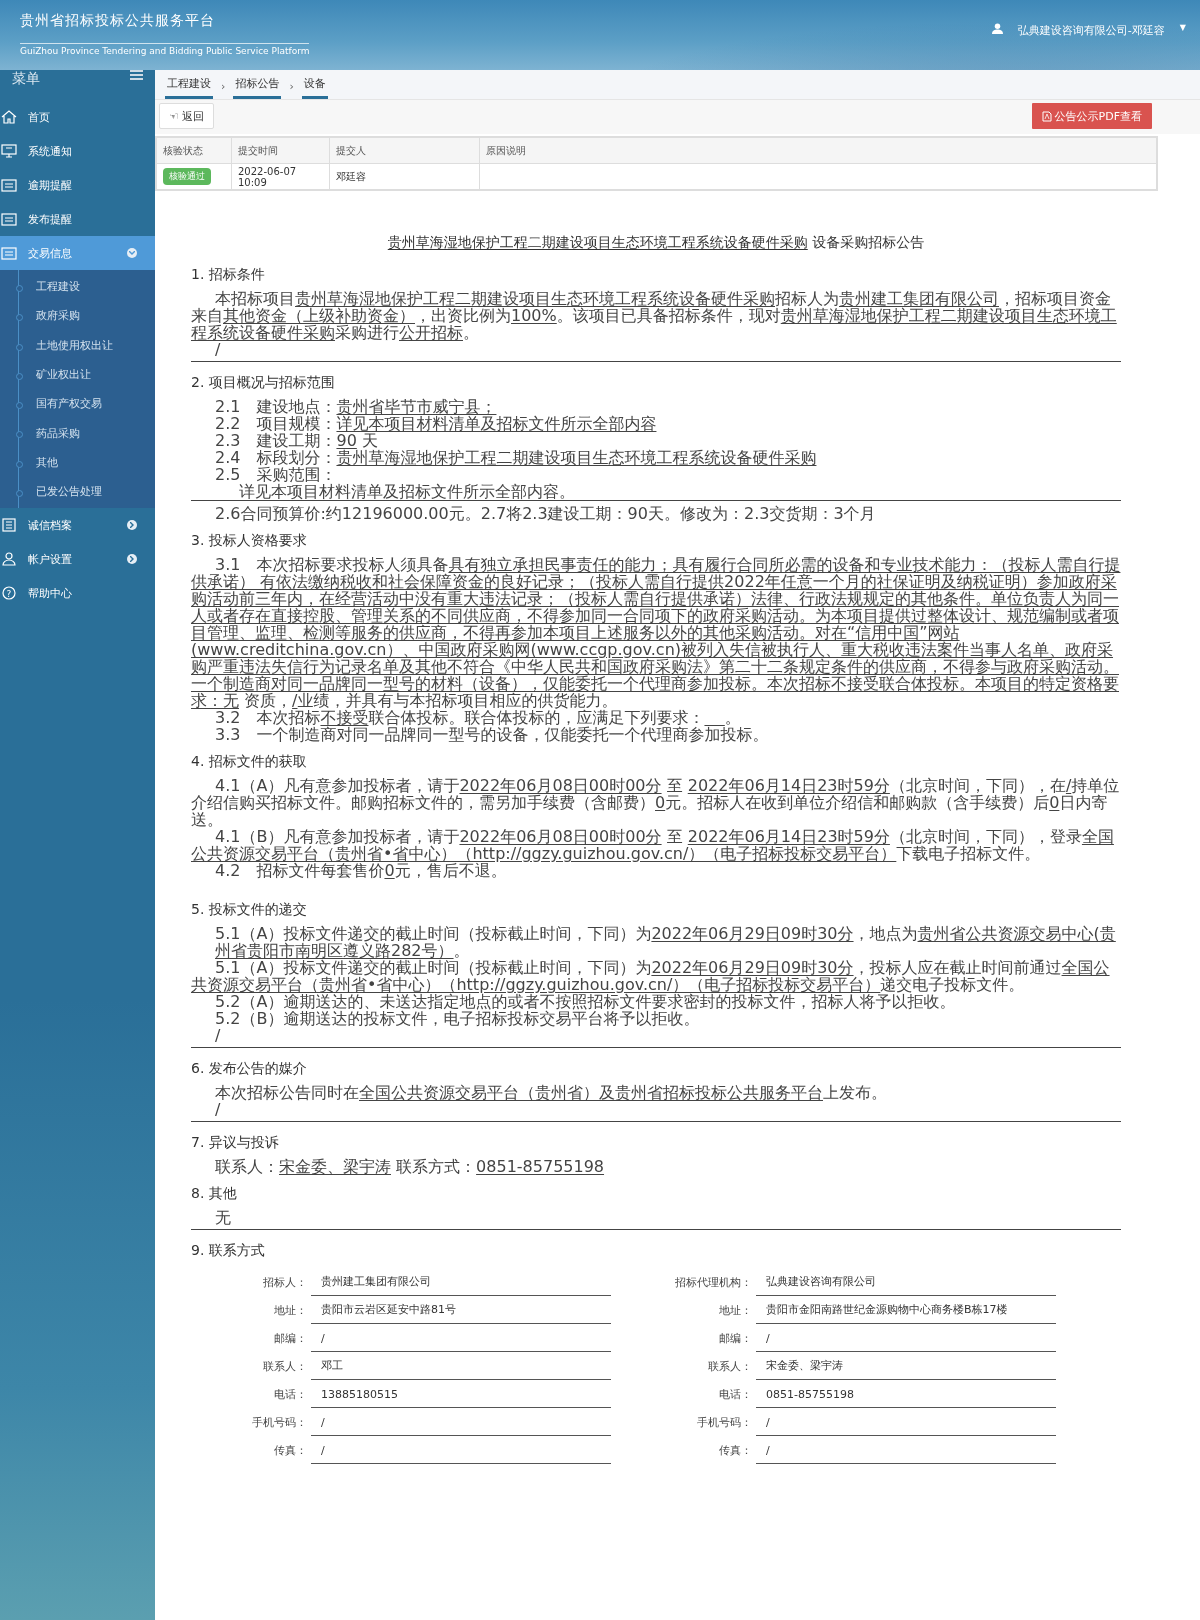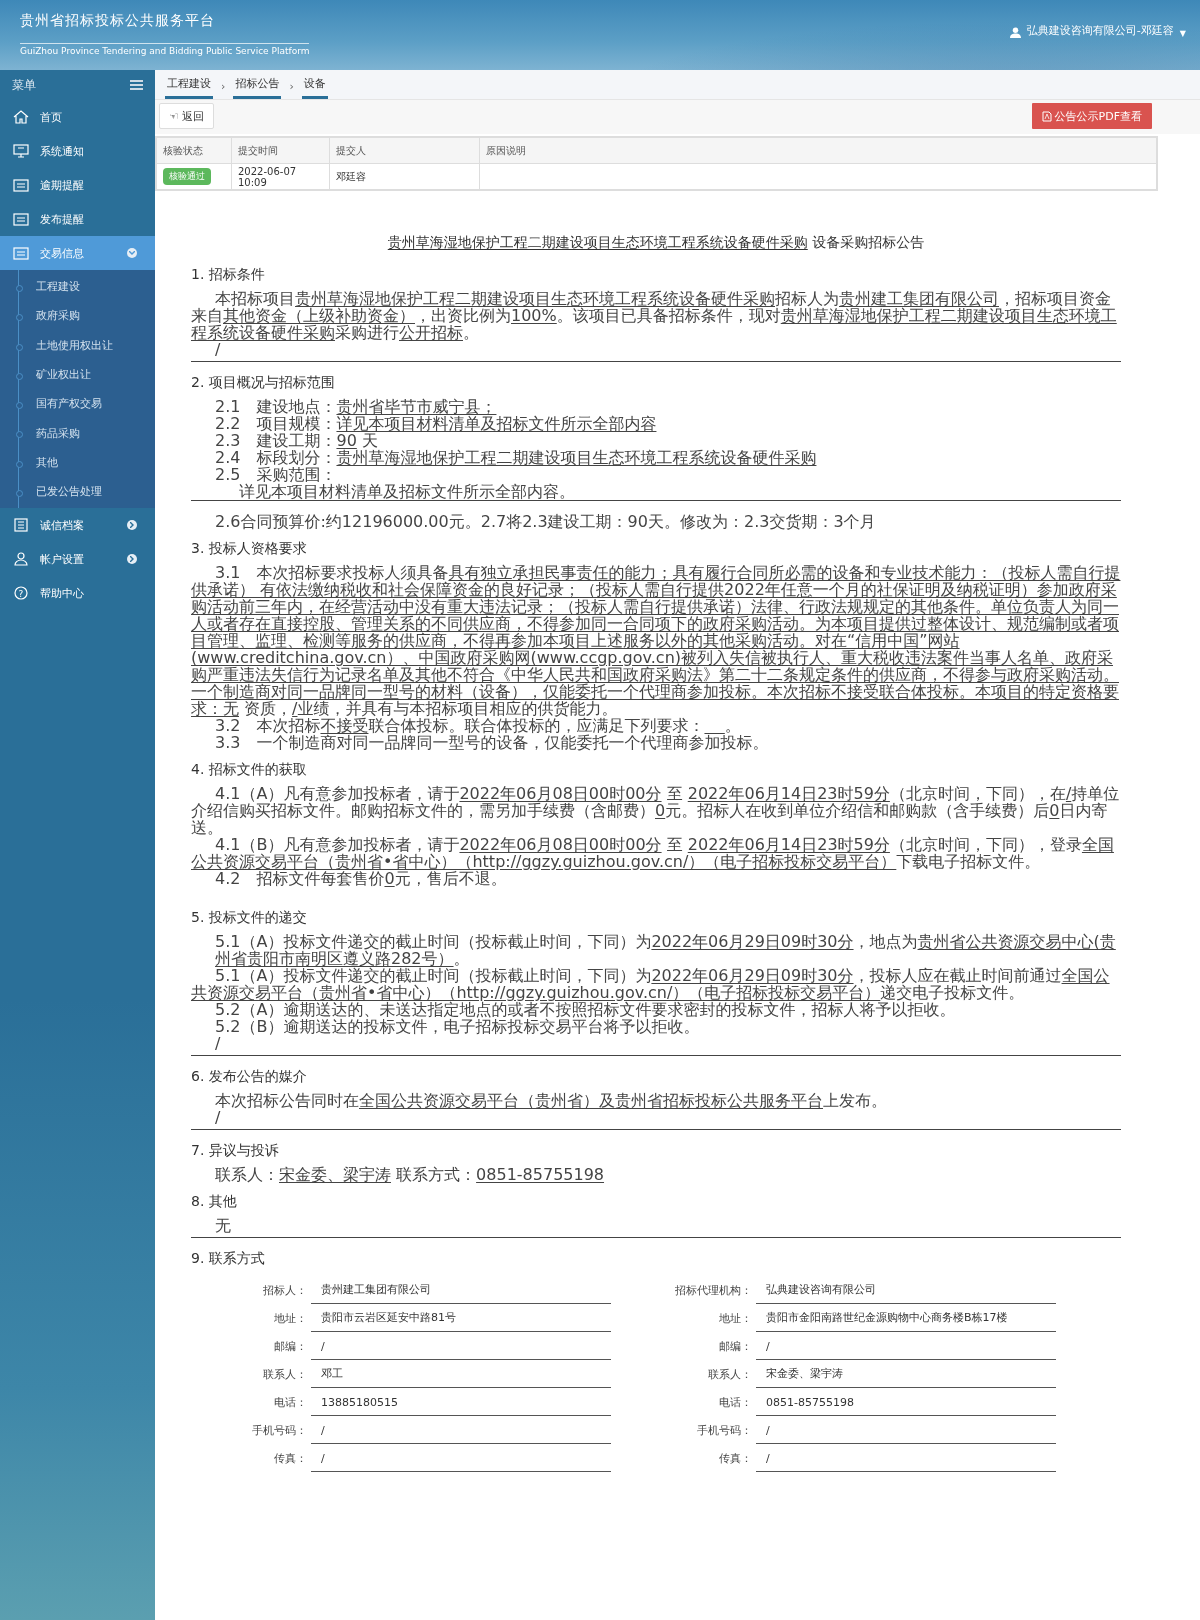--- a/index.html
+++ b/index.html
@@ -1,24 +1,24 @@
 <!DOCTYPE html>
 <html><head>
 <meta charset="utf-8">
 <style>
 *{box-sizing:border-box;margin:0;padding:0}
 body{width:1200px;height:1620px;overflow:hidden;font-family:"DejaVu Sans","Liberation Sans",sans-serif;font-size:12px;color:#333;background:#fff;position:relative}
 .header{position:absolute;left:0;top:0;width:1200px;height:70px;background:linear-gradient(180deg,#3e88b8 0%,#5c9fc6 60%,#7eb3d2 100%);overflow:hidden}
 .header:after{content:"";position:absolute;left:600px;top:20px;width:700px;height:80px;background:radial-gradient(ellipse at 60% 100%,rgba(40,100,150,.35),transparent 70%)}
 .logo-title{position:absolute;left:20px;top:12px;color:#fff;font-size:14px;font-weight:normal;letter-spacing:1px}
 .logo-sub{position:absolute;left:20px;top:43px;color:#fff;font-size:9px;border-top:1px solid rgba(255,255,255,.7);padding-top:2px}
-.user{position:absolute;right:14px;top:23px;color:#fff;font-size:11px;display:flex;align-items:flex-end;gap:6px;z-index:2;cursor:pointer}
+.user{position:absolute;right:14px;top:23px;color:#fff;font-size:11px;display:flex;align-items:flex-start;gap:15px;z-index:2;cursor:pointer}
 .sidebar{position:absolute;left:0;top:70px;width:155px;height:1550px;background:linear-gradient(180deg,#2a6f98 0%,#2a6f98 60%,#3d86a8 85%,#5b9fb0 100%)}
-.menu-head{height:30px;display:flex;align-items:center;justify-content:space-between;padding:0 12px;color:#dfeaf2;font-size:12px}
-.menu-item{height:34px;display:flex;align-items:center;padding-left:12px;color:#fff;font-size:11px;cursor:pointer;position:relative}
+.menu-head{height:30px;display:flex;justify-content:space-between;padding:0 12px;color:#dfeaf2;font-size:14px}
+.menu-item{height:34px;display:flex;align-items:center;color:#fff;font-size:11px;cursor:pointer;position:relative}
 .menu-item .ic{width:18px;height:14px;margin-right:10px;display:inline-flex;align-items:center;justify-content:center}
 .menu-item.active{background:#4f9ad8}
 .menu-item .arrow{position:absolute;right:18px;width:10px;height:10px;border-radius:50%;background:#e6eef5;display:flex;align-items:center;justify-content:center}
 .submenu{background:#2c5f90;position:relative;padding:2px 0}
 .submenu:before{content:"";position:absolute;left:18px;top:0;bottom:0;width:1px;background:#4b8fc6}
 .sub-item{height:29.3px;display:flex;align-items:center;padding-left:36px;color:#d5e3ef;font-size:11px;position:relative;cursor:pointer}
 .sub-item:before{content:"";position:absolute;left:16px;top:13px;width:5px;height:5px;border-radius:50%;border:1px solid #4b8fc6;background:#2c5f90}
 .main{position:absolute;left:155px;top:70px;width:1045px;height:1550px;background:#fff}
 .crumb{height:30px;background:#f4f6f9;display:flex;align-items:flex-end;padding-left:10px;border-bottom:1px solid #e5e5e5}
 .crumb span{font-size:11px;color:#333;padding:0 2px 5px}
@@ -226,21 +226,21 @@
     <div class="p ind">/</div>
     <div class="hr"></div>
 
     <div class="h">2. 项目概况与招标范围</div>
     <div class="p ind"><span>2.1　建设地点：</span><span class="u">贵州省毕节市威宁县；</span></div>
     <div class="p ind"><span>2.2　项目规模：</span><span class="u">详见本项目材料清单及招标文件所示全部内容</span></div>
     <div class="p ind"><span>2.3　建设工期：</span><span class="u">90</span> <span>天</span></div>
     <div class="p ind"><span>2.4　标段划分：</span><span class="u">贵州草海湿地保护工程二期建设项目生态环境工程系统设备硬件采购</span></div>
     <div class="p ind"><span>2.5　采购范围：</span></div>
     <div class="p" style="padding-left:48px;border-bottom:1px solid #444">详见本项目材料清单及招标文件所示全部内容。</div>
-    <div class="p ind" style="margin-top:12px">2.6合同预算价:约12196000.00元。2.7将2.3建设工期：90天。修改为：2.3交货期：3个月</div>
+    <div class="p ind" style="margin-top:4px">2.6合同预算价:约12196000.00元。2.7将2.3建设工期：90天。修改为：2.3交货期：3个月</div>
 
     <div class="h" style="margin-top:10px">3. 投标人资格要求</div>
     <div class="p ind2"><span>3.1　本次招标要求投标人须具备</span><span class="u">具有独立承担民事责任的能力；具有履行合同所必需的设备和专业技术能力：（投标人需自行提供承诺） 有依法缴纳税收和社会保障资金的良好记录；（投标人需自行提供2022年任意一个月的社保证明及纳税证明）参加政府采购活动前三年内，在经营活动中没有重大违法记录；（投标人需自行提供承诺）法律、行政法规规定的其他条件。单位负责人为同一人或者存在直接控股、管理关系的不同供应商，不得参加同一合同项下的政府采购活动。为本项目提供过整体设计、规范编制或者项目管理、监理、检测等服务的供应商，不得再参加本项目上述服务以外的其他采购活动。对在“信用中国”网站(www.creditchina.gov.cn）、中国政府采购网(www.ccgp.gov.cn)被列入失信被执行人、重大税收违法案件当事人名单、政府采购严重违法失信行为记录名单及其他不符合《中华人民共和国政府采购法》第二十二条规定条件的供应商，不得参与政府采购活动。一个制造商对同一品牌同一型号的材料（设备），仅能委托一个代理商参加投标。本次招标不接受联合体投标。本项目的特定资格要求：无</span> <span>资质，</span><span class="u">/</span><span>业绩，并具有与本招标项目相应的供货能力。</span></div>
     <div class="p ind"><span>3.2　本次招标</span><span class="u">不接受</span><span>联合体投标。联合体投标的，应满足下列要求：</span><span class="u">&nbsp;&nbsp;&nbsp;&nbsp;</span><span>。</span></div>
     <div class="p ind">3.3　一个制造商对同一品牌同一型号的设备，仅能委托一个代理商参加投标。</div>
 
     <div class="h" style="margin-top:10px">4. 招标文件的获取</div>
     <div class="p ind2"><span>4.1（A）凡有意参加投标者，请于</span><span class="u">2022年06月08日00时00分</span> <span>至</span> <span class="u">2022年06月14日23时59分</span><span>（北京时间，下同），在</span><span class="u">/</span><span>持单位介绍信购买招标文件。邮购招标文件的，需另加手续费（含邮费）</span><span class="u">0</span><span>元。招标人在收到单位介绍信和邮购款（含手续费）后</span><span class="u">0</span><span>日内寄送。</span></div>
     <div class="p ind2"><span>4.1（B）凡有意参加投标者，请于</span><span class="u">2022年06月08日00时00分</span> <span>至</span> <span class="u">2022年06月14日23时59分</span><span>（北京时间，下同），登录</span><span class="u">全国公共资源交易平台（贵州省•省中心）（http://ggzy.guizhou.gov.cn/）（电子招标投标交易平台）</span><span>下载电子招标文件。</span></div>
     <div class="p ind"><span>4.2　招标文件每套售价</span><span class="u">0</span><span>元，售后不退。</span></div>

